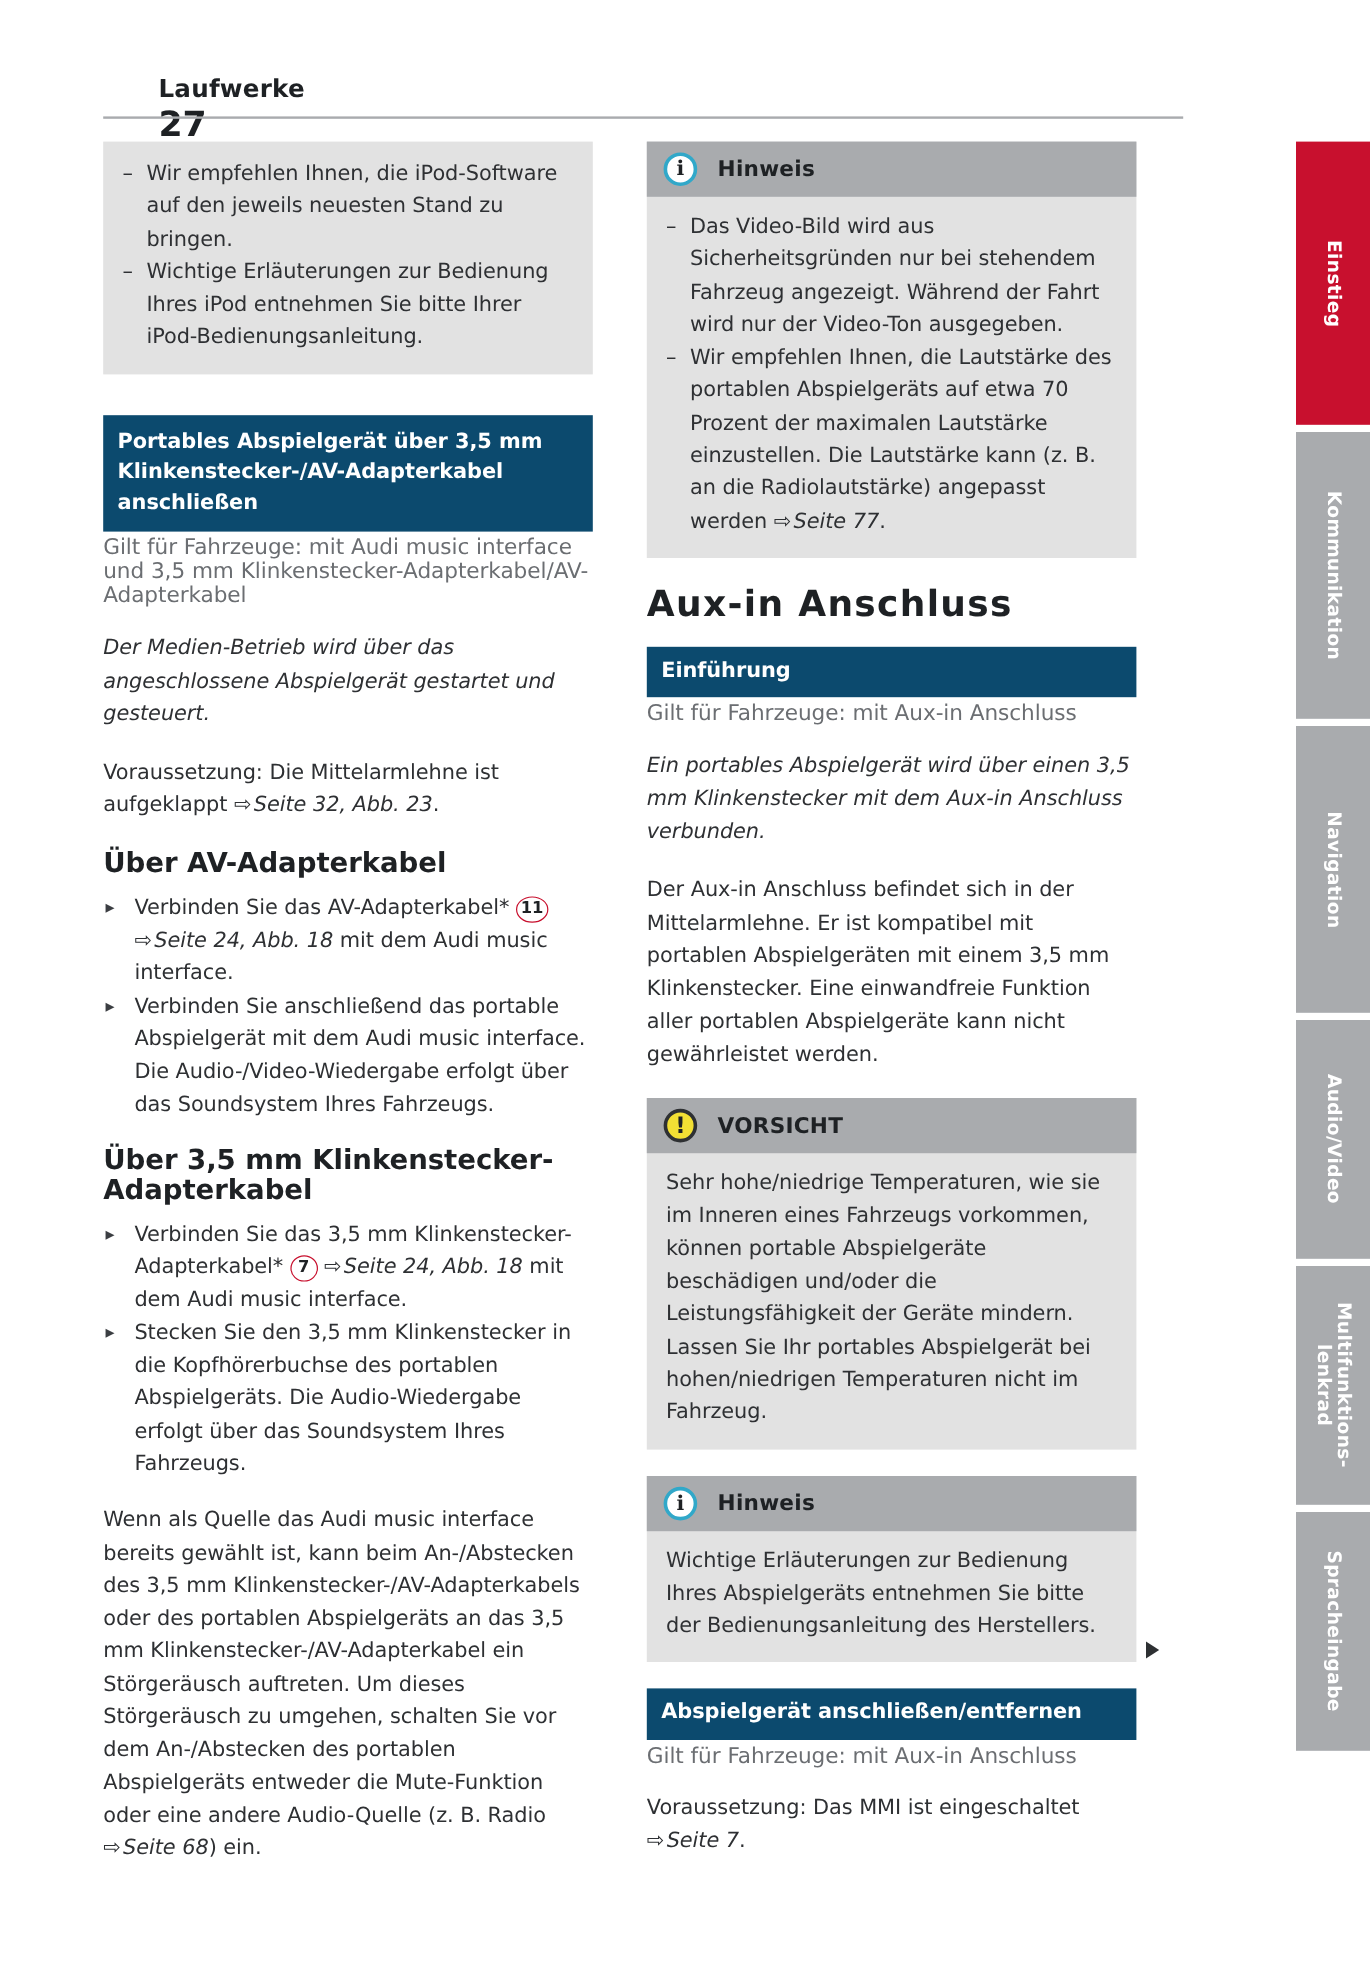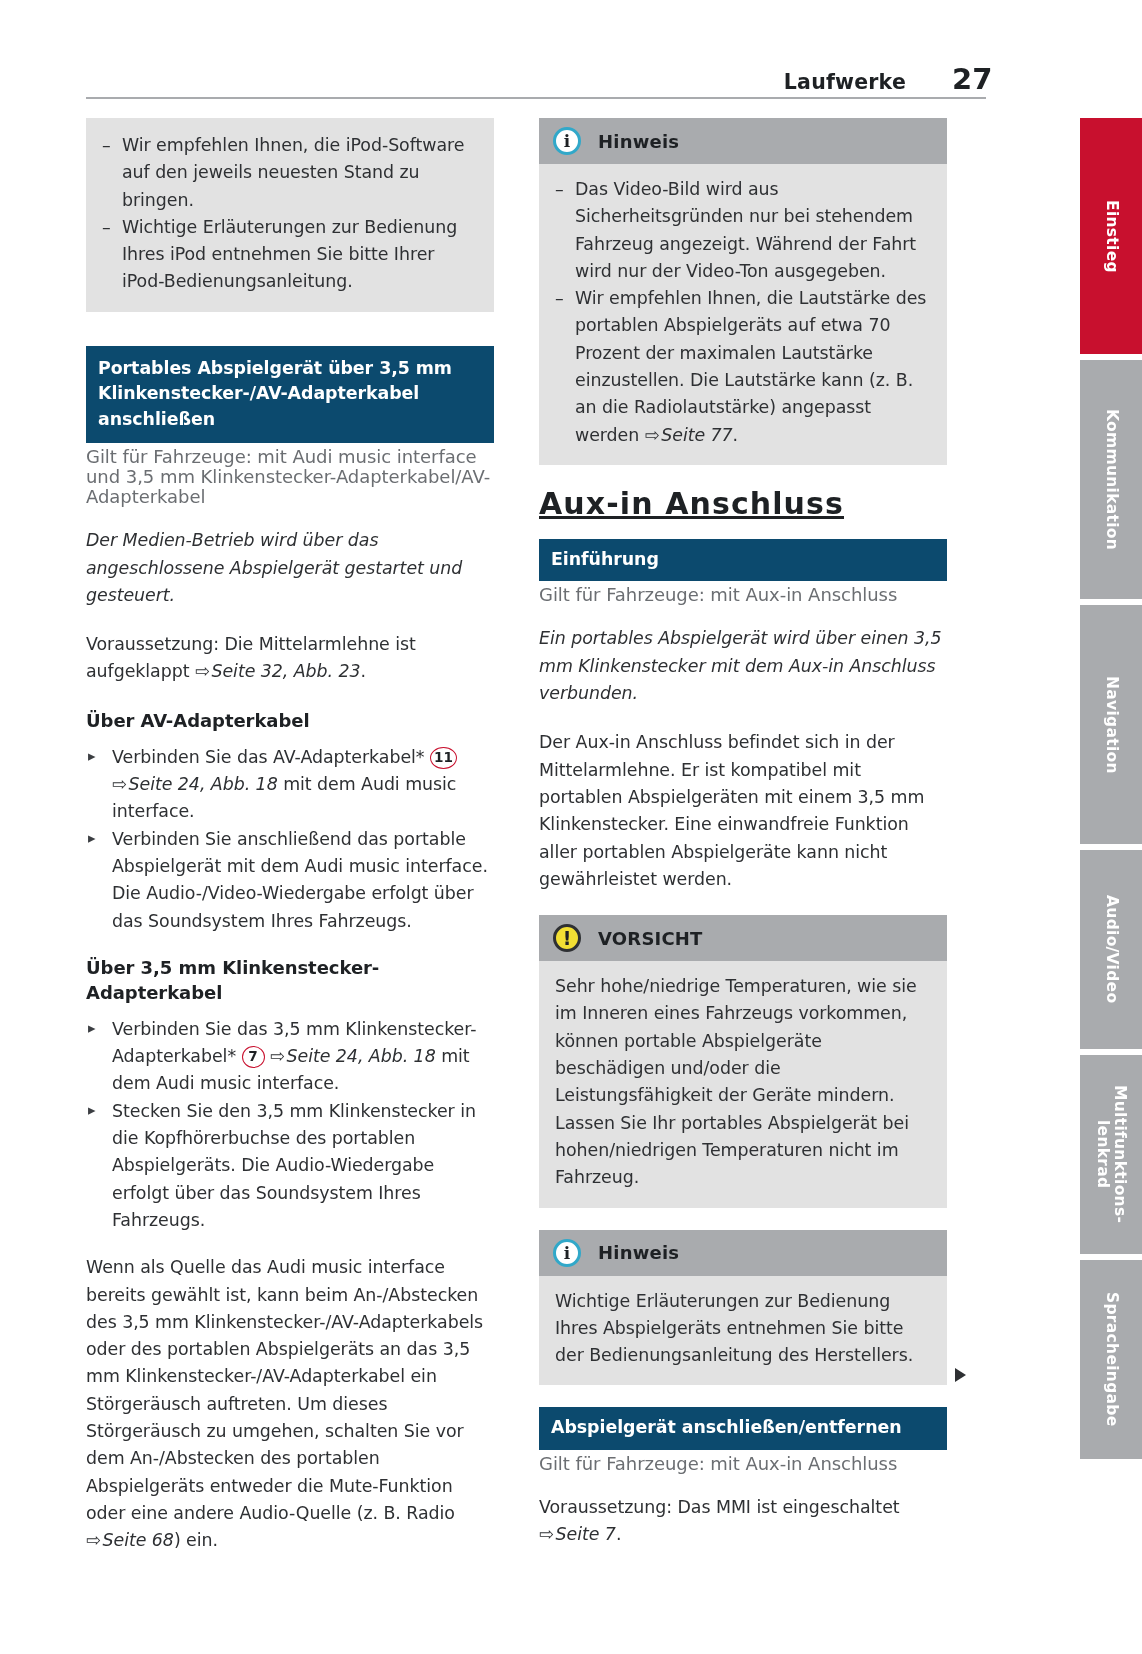--- a/index.html
+++ b/index.html
@@ -18,20 +18,21 @@
 
   
   .page-header {
     position: absolute;
     left: 86px;
     top: 62px;
     width: 900px;
     display: flex;
     justify-content: flex-end;
     align-items: baseline;
+    flex-direction: column;
   }
   .header-title {
     font-size: 20.5px;
     font-weight: bold;
     color: #1e2124;
     letter-spacing: 0.2px;
   }
   .header-page {
     font-size: 29px;
     font-weight: bold;
@@ -97,26 +98,25 @@
   }
 
   
   .chapter-title {
     font-size: 30px;
     font-weight: bold;
     color: #1e2124;
     letter-spacing: 1.1px;
     margin: 8px 0 18px 0;
     line-height: 34px;
-    text-decoration: underline;
   }
 
   
   .subhead {
-    font-size: 18px;
+    font-size: 23px;
     font-weight: bold;
     line-height: 25px;
     color: #1e2124;
     margin: 0 0 11px 0;
     letter-spacing: -0.05px;
   }
 
   
   ul.steps {
     list-style: none;

